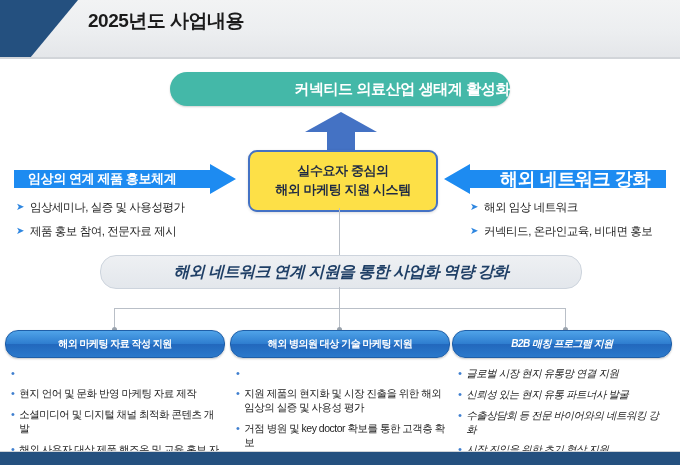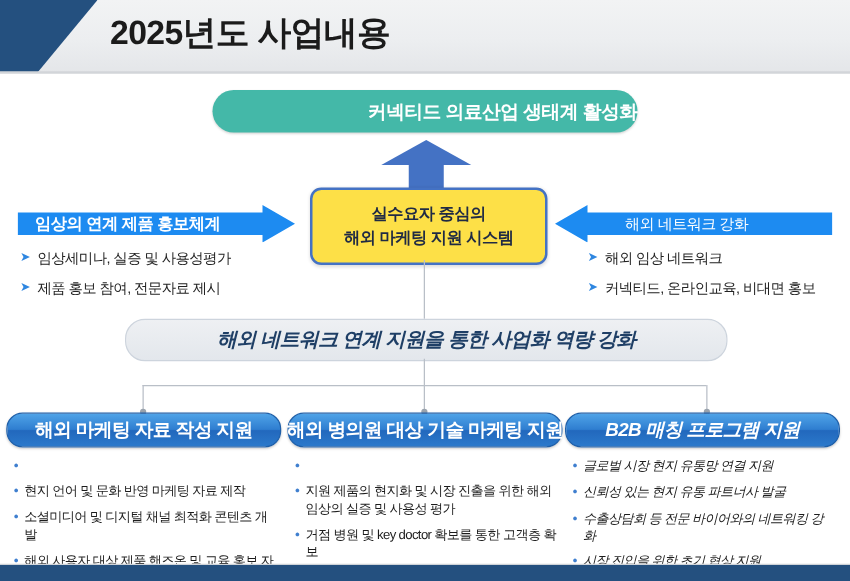--- a/index.html
+++ b/index.html
@@ -21,21 +21,21 @@
     position:absolute;left:0;top:0;width:120px;height:58px;
     background:#24507f;
     clip-path:polygon(0 0, 78px 0, 30px 58px, 0 58px);
   }
   .header-rule{
     position:absolute;left:0;top:57px;width:680px;height:2px;
     background:#d2d5d9;
   }
   .page-title{
     position:absolute;left:88px;top:8px;
-    font-size:27px;font-weight:bold;color:#1b1b1b;
+    font-size:19px;font-weight:bold;color:#1b1b1b;
     letter-spacing:-0.5px;white-space:nowrap;
   }
 
   
   .teal-banner{
     position:absolute;left:170px;top:72px;width:340px;height:34px;
     background:#44b8a8;border-radius:17px;
     display:flex;align-items:center;justify-content:flex-end;
     color:#ffffff;font-size:15px;font-weight:bold;letter-spacing:-0.4px;
     box-shadow:0 1px 2px rgba(0,0,0,.18);
@@ -75,21 +75,21 @@
     position:absolute;left:14px;top:0;height:30px;display:flex;align-items:center;
     color:#ffffff;font-size:13px;font-weight:bold;letter-spacing:-0.4px;white-space:nowrap;
   }
   .arrow-right{
     position:absolute;left:444px;top:164px;width:222px;height:30px;
     background:#1d8bf1;
     clip-path:polygon(0 15px, 26px 0, 26px 6px, 222px 6px, 222px 24px, 26px 24px, 26px 30px);
   }
   .arrow-right .lbl{
     position:absolute;left:56px;top:0;height:30px;display:flex;align-items:center;
-    color:#ffffff;font-size:12px;font-weight:normal;letter-spacing:-0.4px;white-space:nowrap;
+    color:#ffffff;font-size:18px;font-weight:bold;letter-spacing:-0.4px;white-space:nowrap;
   }
 
   .side-list{position:absolute;}
   .side-list.left{left:16px;top:200px;width:230px;}
   .side-list.right{left:470px;top:200px;width:210px;}
   .side-item{
     display:flex;align-items:flex-start;gap:6px;
     font-size:11.5px;color:#222;letter-spacing:-0.45px;
     margin-bottom:9px;line-height:1.3;white-space:nowrap;
   }
@@ -118,21 +118,21 @@
   
   .col{position:absolute;top:330px;}
   .col.c1{left:5px;width:218px;}
   .col.c2{left:230px;width:218px;}
   .col.c3{left:452px;width:218px;font-style:italic;}
   .col-head{
     width:100%;height:26px;border-radius:13px;
     background:linear-gradient(180deg,#4fa3e8 0%,#2f7ed0 48%,#2268bd 52%,#2b79cb 100%);
     border:1px solid #1f5fa8;
     display:flex;align-items:center;justify-content:center;
-    color:#ffffff;font-size:15px;font-weight:bold;letter-spacing:-0.5px;white-space:nowrap;
+    color:#ffffff;font-size:10px;font-weight:bold;letter-spacing:-0.5px;white-space:nowrap;
     box-shadow:0 1px 2px rgba(0,0,0,.22);
   }
   .col-body{padding:9px 2px 0 6px;}
   .b-item{
     display:flex;align-items:flex-start;gap:5px;
     font-size:10.5px;color:#1c1c1c;letter-spacing:-0.5px;
     line-height:1.32;margin-bottom:7px;
   }
   .dotb{color:#3f7fcf;font-size:11px;line-height:1.2;flex:0 0 auto;}
 

